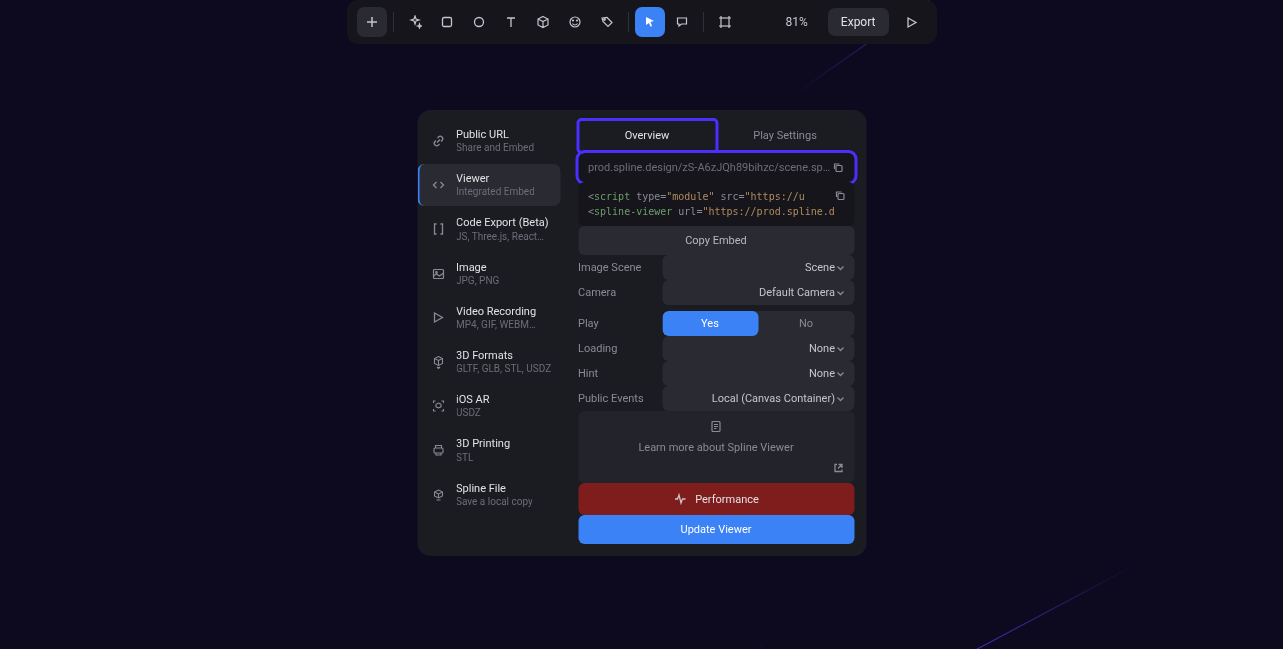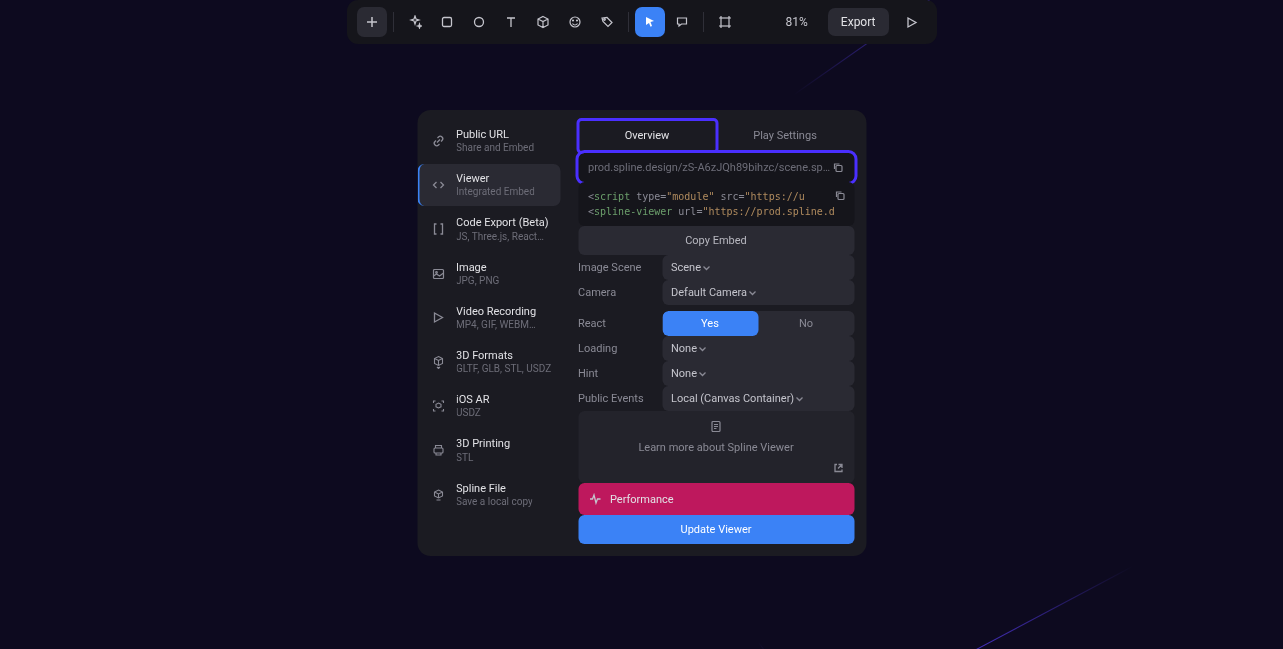--- a/index.html
+++ b/index.html
@@ -133,43 +133,43 @@
 .btn.primary { background:#3b82f6; color:#fff; }
 
 .row {
   display:flex; align-items:center; gap:8px;
   font-size:11px; color:#8a8a95;
 }
 .row-lbl { width:76px; flex-shrink:0; }
 .select {
   flex:1; background:#2a2a33; border-radius:6px;
   padding:6px 9px;
-  display:flex; align-items:center; justify-content:flex-start;
+  display:flex; align-items:center; justify-content:flex-end;
   color:#c5c5cd; cursor:pointer;
 }
 .toggle {
   flex:1; display:flex; background:#2a2a33; border-radius:6px; overflow:hidden;
 }
 .toggle span {
   flex:1; text-align:center; padding:6px 0; cursor:pointer; color:#8a8a95;
 }
 .toggle span.on { background:#3b82f6; color:#fff; border-radius:6px; }
 
 .learn {
   background:#23232b; border-radius:6px;
   padding:9px 10px;
   display:flex; align-items:center; gap:8px;
   font-size:11px; color:#8a8a95; cursor:pointer;flex-direction:column;
 }
 .learn .ext { margin-left:auto; }
 .perf {
-  background:#be185d; border-radius:6px;
+  background:#7f1d1d; border-radius:6px;
   padding:9px 10px;
   display:flex; align-items:center; gap:8px;
-  font-size:11px; color:#e2e2e6; cursor:pointer;
+  font-size:11px; color:#e2e2e6; cursor:pointer;justify-content:center;
 }
 svg { display:block; }
 .chev { width:10px; height:10px; }
 </style>
 </head>
 <body>
 
 <div class="bg-line bg1"></div>
 <div class="bg-line bg2"></div>
 <div class="bg-line bg3"></div>
@@ -400,21 +400,21 @@
         <span>Default Camera</span>
         <svg class="chev" viewBox="0 0 10 10" stroke="#8a8a95" stroke-width="1.3" fill="none">
             <path d="M2 3.5l3 3 3-3"></path>
           </svg>
       </div>
     </div>
 
     <div style="height:6px"></div>
 
     <div class="row">
-      <span class="row-lbl">React</span>
+      <span class="row-lbl">Play</span>
       <div class="toggle">
         <span class="on">Yes</span>
         <span>No</span>
       </div>
     </div>
     <div class="row">
       <span class="row-lbl">Loading</span>
       <div class="select">
         <span>None</span>
         <svg class="chev" viewBox="0 0 10 10" stroke="#8a8a95" stroke-width="1.3" fill="none">

